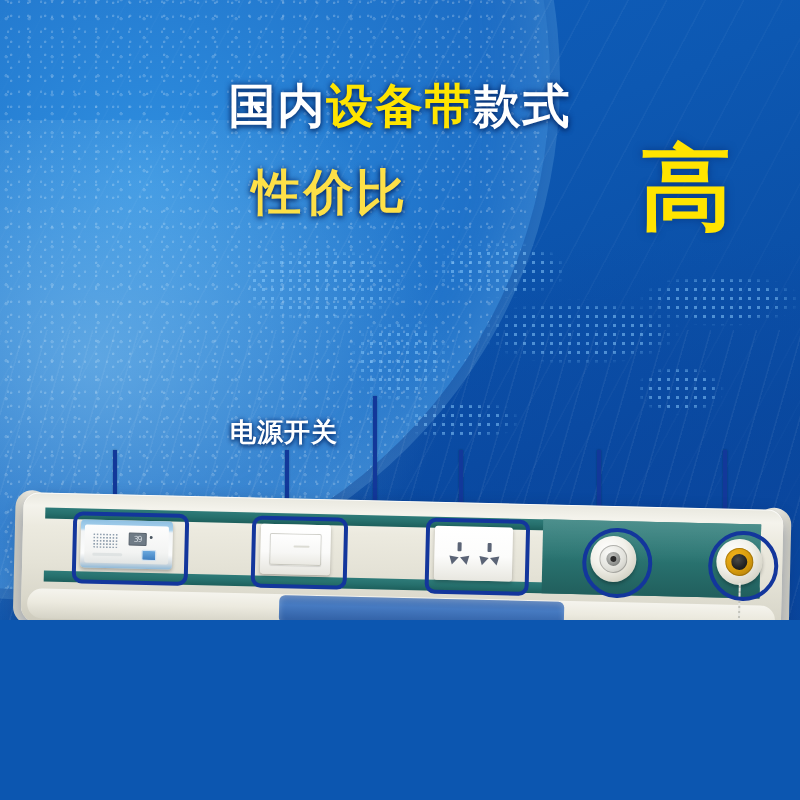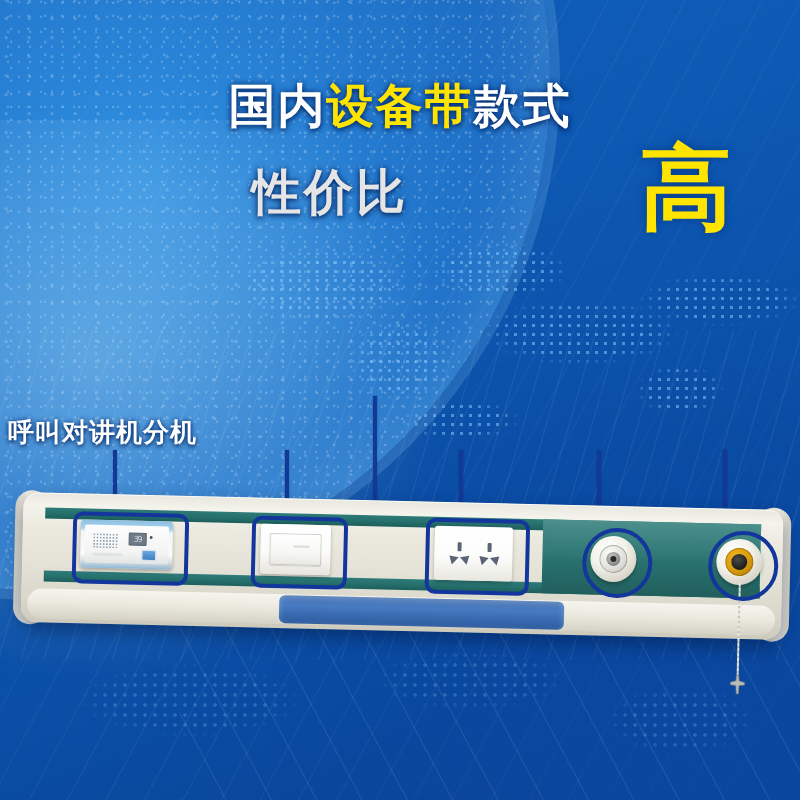--- a/index.html
+++ b/index.html
@@ -1,21 +1,21 @@
 <!DOCTYPE html>
 <html><head>
 <meta charset="utf-8">
 <style>
   html,body{margin:0;padding:0;}
   body{
     width:800px;height:800px;overflow:hidden;
     font-family:"Liberation Sans","DejaVu Sans",sans-serif;
     background:#0c56b0;
   }
-  #stage{position:relative;width:800px;height:800px;overflow:hidden;background:#0f5ab5;}
+  #stage{position:relative;width:800px;height:620px;overflow:hidden;background:#0f5ab5;}
 
   
   .bg-base{position:absolute;inset:0;
     background:
       radial-gradient(120% 90% at 88% 92%, #0a47a0 0%, rgba(10,71,160,0) 60%),
       linear-gradient(160deg,#1060bd 0%, #0d58b2 35%, #0a4da4 70%, #08408f 100%);
   }
   
   .planet{position:absolute;left:-470px;top:-430px;width:1020px;height:1020px;border-radius:50%;
     background:
@@ -81,21 +81,21 @@
       radial-gradient(ellipse 130px 40px at 430px 40px,#000 52%,transparent 75%),
       radial-gradient(ellipse 100px 45px at 640px 80px,#000 52%,transparent 75%);}
 
   
   .headline{position:absolute;left:0;top:82px;width:800px;text-align:center;}
   .hl-line1{font-size:47px;font-weight:bold;letter-spacing:2px;line-height:1;
     text-shadow:0 0 6px rgba(0,40,110,.85),0 2px 5px rgba(0,25,70,.65);}
   .hl-line1 .w{color:#ffffff;}
   .hl-line1 .y{color:#ffe400;}
   .hl-line2{position:absolute;left:0;top:78px;width:800px;text-align:center;}
-  .hl-sub{display:inline-block;font-size:49px;font-weight:bold;color:#e5e5e5;letter-spacing:3px;
+  .hl-sub{display:inline-block;font-size:49px;font-weight:bold;color:#fde047;letter-spacing:3px;
     text-shadow:0 0 6px rgba(0,40,110,.85),0 2px 5px rgba(0,25,70,.65);
     transform:translateX(-70px);}
   .hl-big{position:absolute;left:640px;top:142px;font-size:92px;font-weight:bold;color:#ffe400;
     line-height:1;letter-spacing:0;
     text-shadow:0 0 8px rgba(0,40,110,.6);}
 
   
   .label{position:absolute;color:#ffffff;font-weight:bold;font-size:26px;letter-spacing:1px;white-space:nowrap;
     text-shadow:0 0 5px rgba(0,45,120,.9),0 2px 4px rgba(0,25,70,.7);}
   .leader{position:absolute;width:4px;background:#12389a;box-shadow:0 0 2px rgba(0,0,0,.35);}
@@ -214,21 +214,21 @@
   <div class="headline">
     <div class="hl-line1">
       <span class="w">国内</span><span class="y">设备带</span><span class="w">款式</span>
     </div>
     <div class="hl-line2">
       <span class="hl-sub">性价比</span>
     </div>
   </div>
   <div class="hl-big">高</div>
 
-  <div class="label" style="left:8px;top:415px">呼叫对讲机分机</div>
+  <div class="label" style="left:230px;top:415px">电源开关</div>
 
   <div class="leader" style="left:113px;top:450px;height:78px"></div>
   <div class="leader" style="left:285px;top:450px;height:72px"></div>
   <div class="leader" style="left:373px;top:396px;height:216px"></div>
   <div class="leader" style="left:459px;top:450px;height:68px"></div>
   <div class="leader" style="left:597px;top:450px;height:76px"></div>
   <div class="leader" style="left:723px;top:450px;height:74px"></div>
 
   <div class="panel-wrap">
     <div class="cap left"></div>

